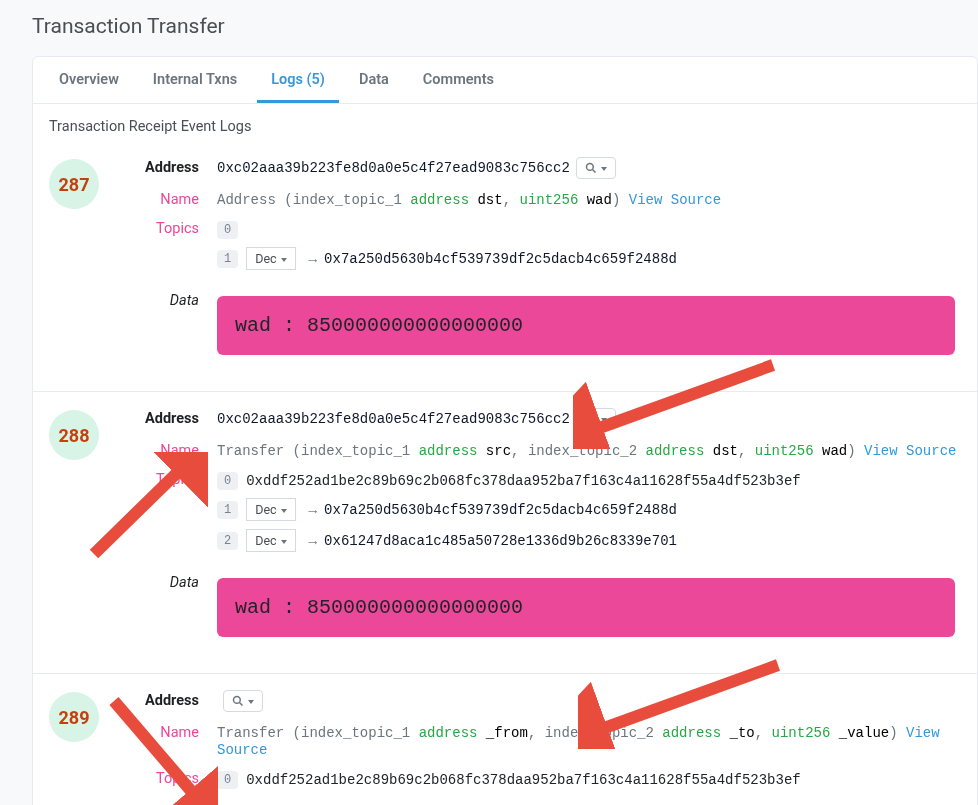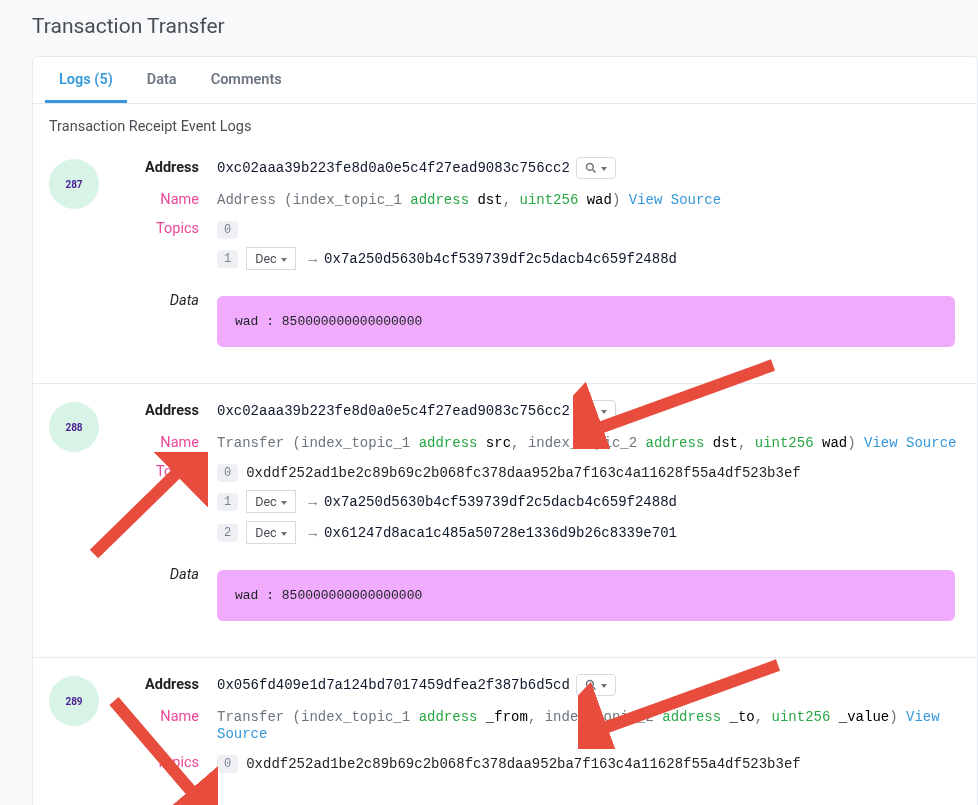--- a/index.html
+++ b/index.html
@@ -58,23 +58,23 @@
     align-items: flex-start;
     padding: 10px 16px 30px 16px;
     border-bottom: 1px solid #e7eaf3;
     position: relative;
   }
   .log:last-child { border-bottom: none; }
   .log-badge {
     width: 50px; height: 50px;
     border-radius: 25px;
     background: #d7f4e6;
-    color: #4c1d95;
+    color: #c2410c;
     font-weight: 700;
-    font-size: 10px;
+    font-size: 18px;
     display: flex;
     align-items: center;
     justify-content: center;
     flex: 0 0 auto;
     margin-top: 8px;
     text-align: right;
   }
   .rows {
     flex: 1 1 auto;
     margin-left: 26px;
@@ -150,26 +150,26 @@
   }
   .arrow-icon { color: #77838f; margin: 0 4px; }
   .topic-line {
     display: flex;
     align-items: center;
     flex-wrap: wrap;
     margin-bottom: 8px;
   }
   .topic-line:last-child { margin-bottom: 0; }
   .data-box {
-    background: #f0abfc;
+    background: #ec4899;
     border-radius: 6px;
     padding: 18px 18px;
     margin-top: 4px;
     font-family: SFMono-Regular, Menlo, Consolas, "Liberation Mono", monospace;
-    font-size: 13px;
+    font-size: 20px;
   }
   .row-databox { margin-top: 10px; align-items: stretch;}
   .row-databox .row-body { padding-right: 6px; }
   .caret-down::after {
     content: "";
     display: inline-block;
     width: 0; height: 0;
     border-left: 3px solid transparent;
     border-right: 3px solid transparent;
     border-top: 4px solid #6c757e;
@@ -183,20 +183,22 @@
 </style>
 </head>
 <body>
 
 <div class="wrap">
   <h1 class="page-title">Transaction Transfer</h1>
 
   <div class="card">
 
     <div class="tabs">
+        <div class="tab">Overview</div>
+        <div class="tab">Internal Txns</div>
         <div class="tab active">Logs (5)</div>
         <div class="tab">Data</div>
         <div class="tab">Comments</div>
       </div>
 
     <div class="section-caption">Transaction Receipt Event Logs</div>
 
     <div id="logs-container">
         <div class="log">
           <div class="log-badge">287</div>
@@ -289,21 +291,21 @@
                 <div class="data-box"><span>wad : </span><span>850000000000000000</span></div>
               </div>
             </div>
           </div>
         </div>
         <div class="log">
           <div class="log-badge">289</div>
           <div class="rows">
             <div class="row">
               <div class="row-label strong">Address</div>
-              <div class="row-body"><a href="#" class="addr">0x056fd409e1d7a124bd7017459dfea2f387b6d5cd</a><span class="btn-mini">
+              <div class="row-body"><span class="btn-mini">
                   <span>
                     <svg width="12" height="12" viewBox="0 0 16 16" fill="none" stroke="#6c757e" stroke-width="2">
                       <circle cx="6.5" cy="6.5" r="4.5"></circle>
                       <line x1="10" y1="10" x2="14" y2="14"></line>
                     </svg>
                   </span>
                   <span class="caret-down"></span>
                 </span></div>
             </div>
             <div class="row">

